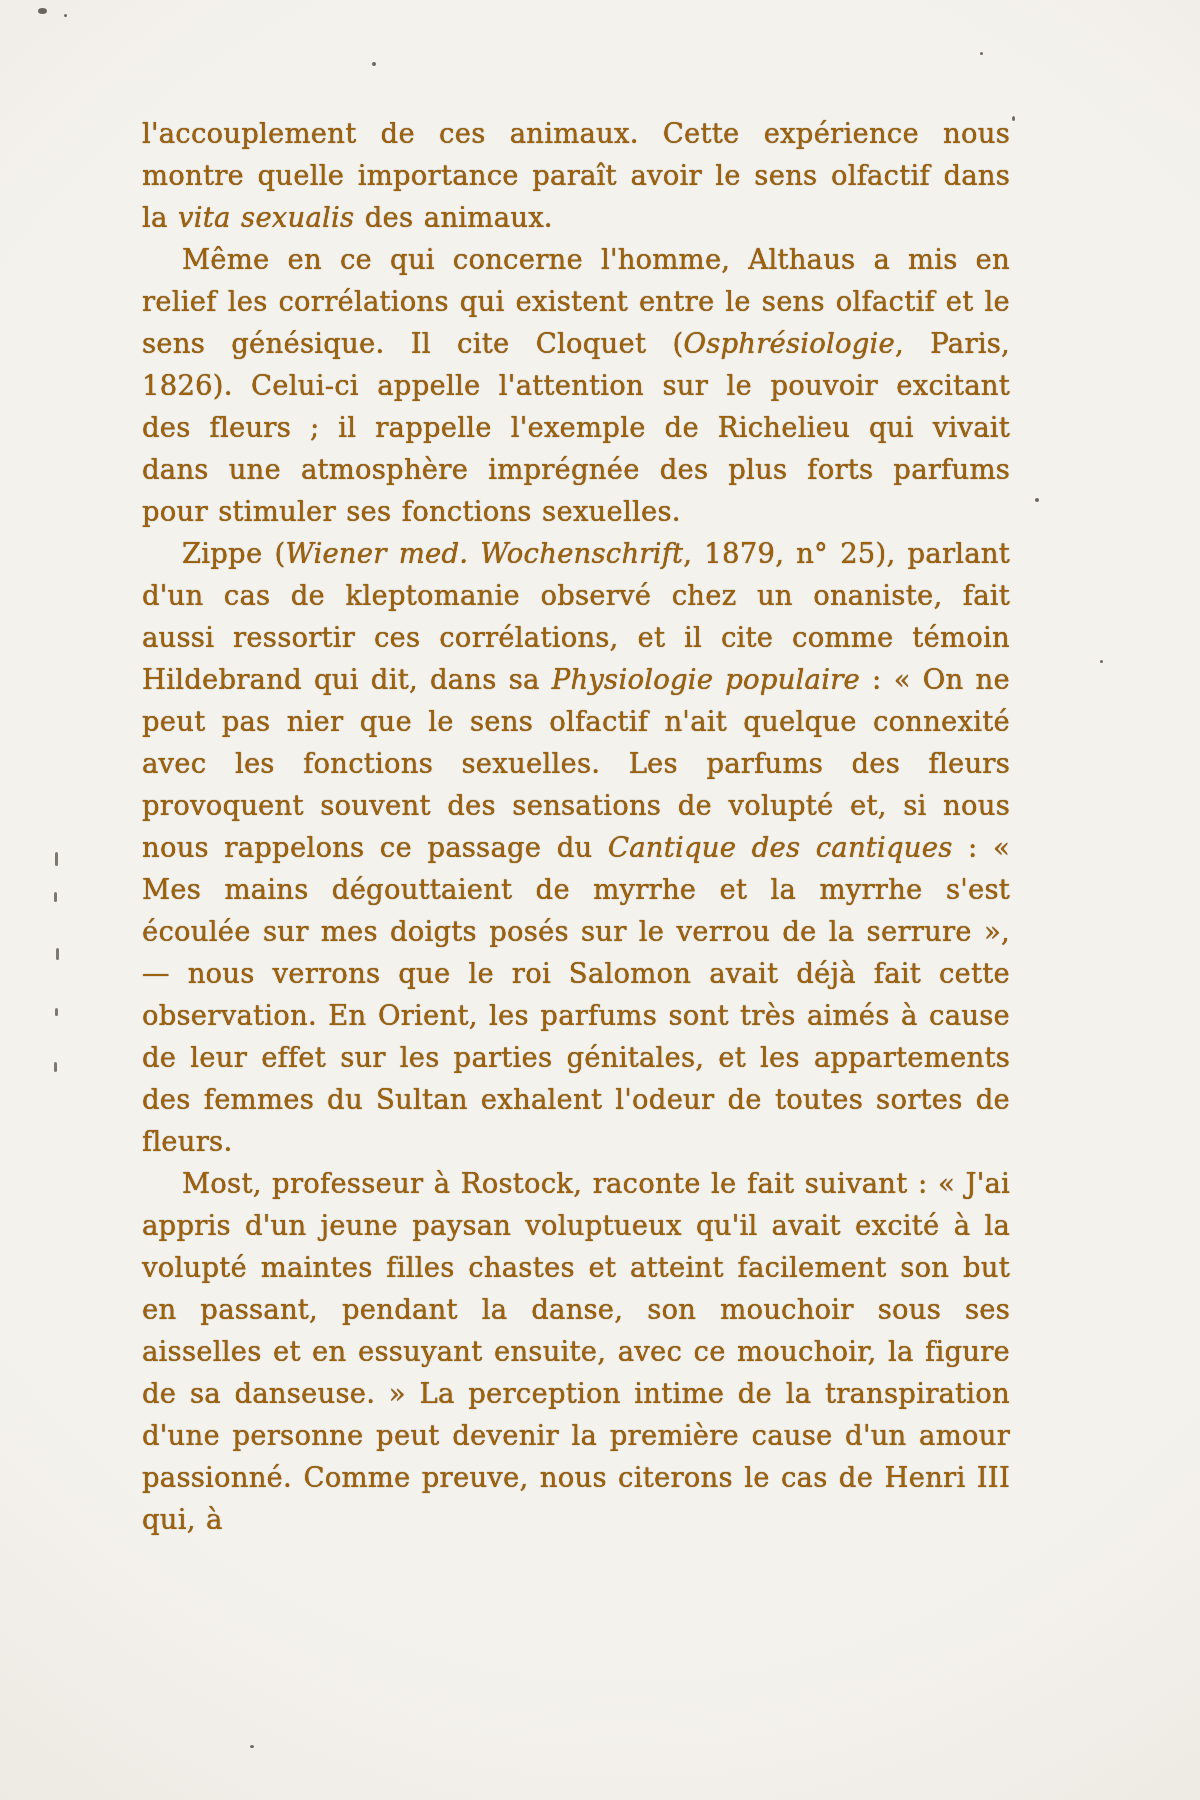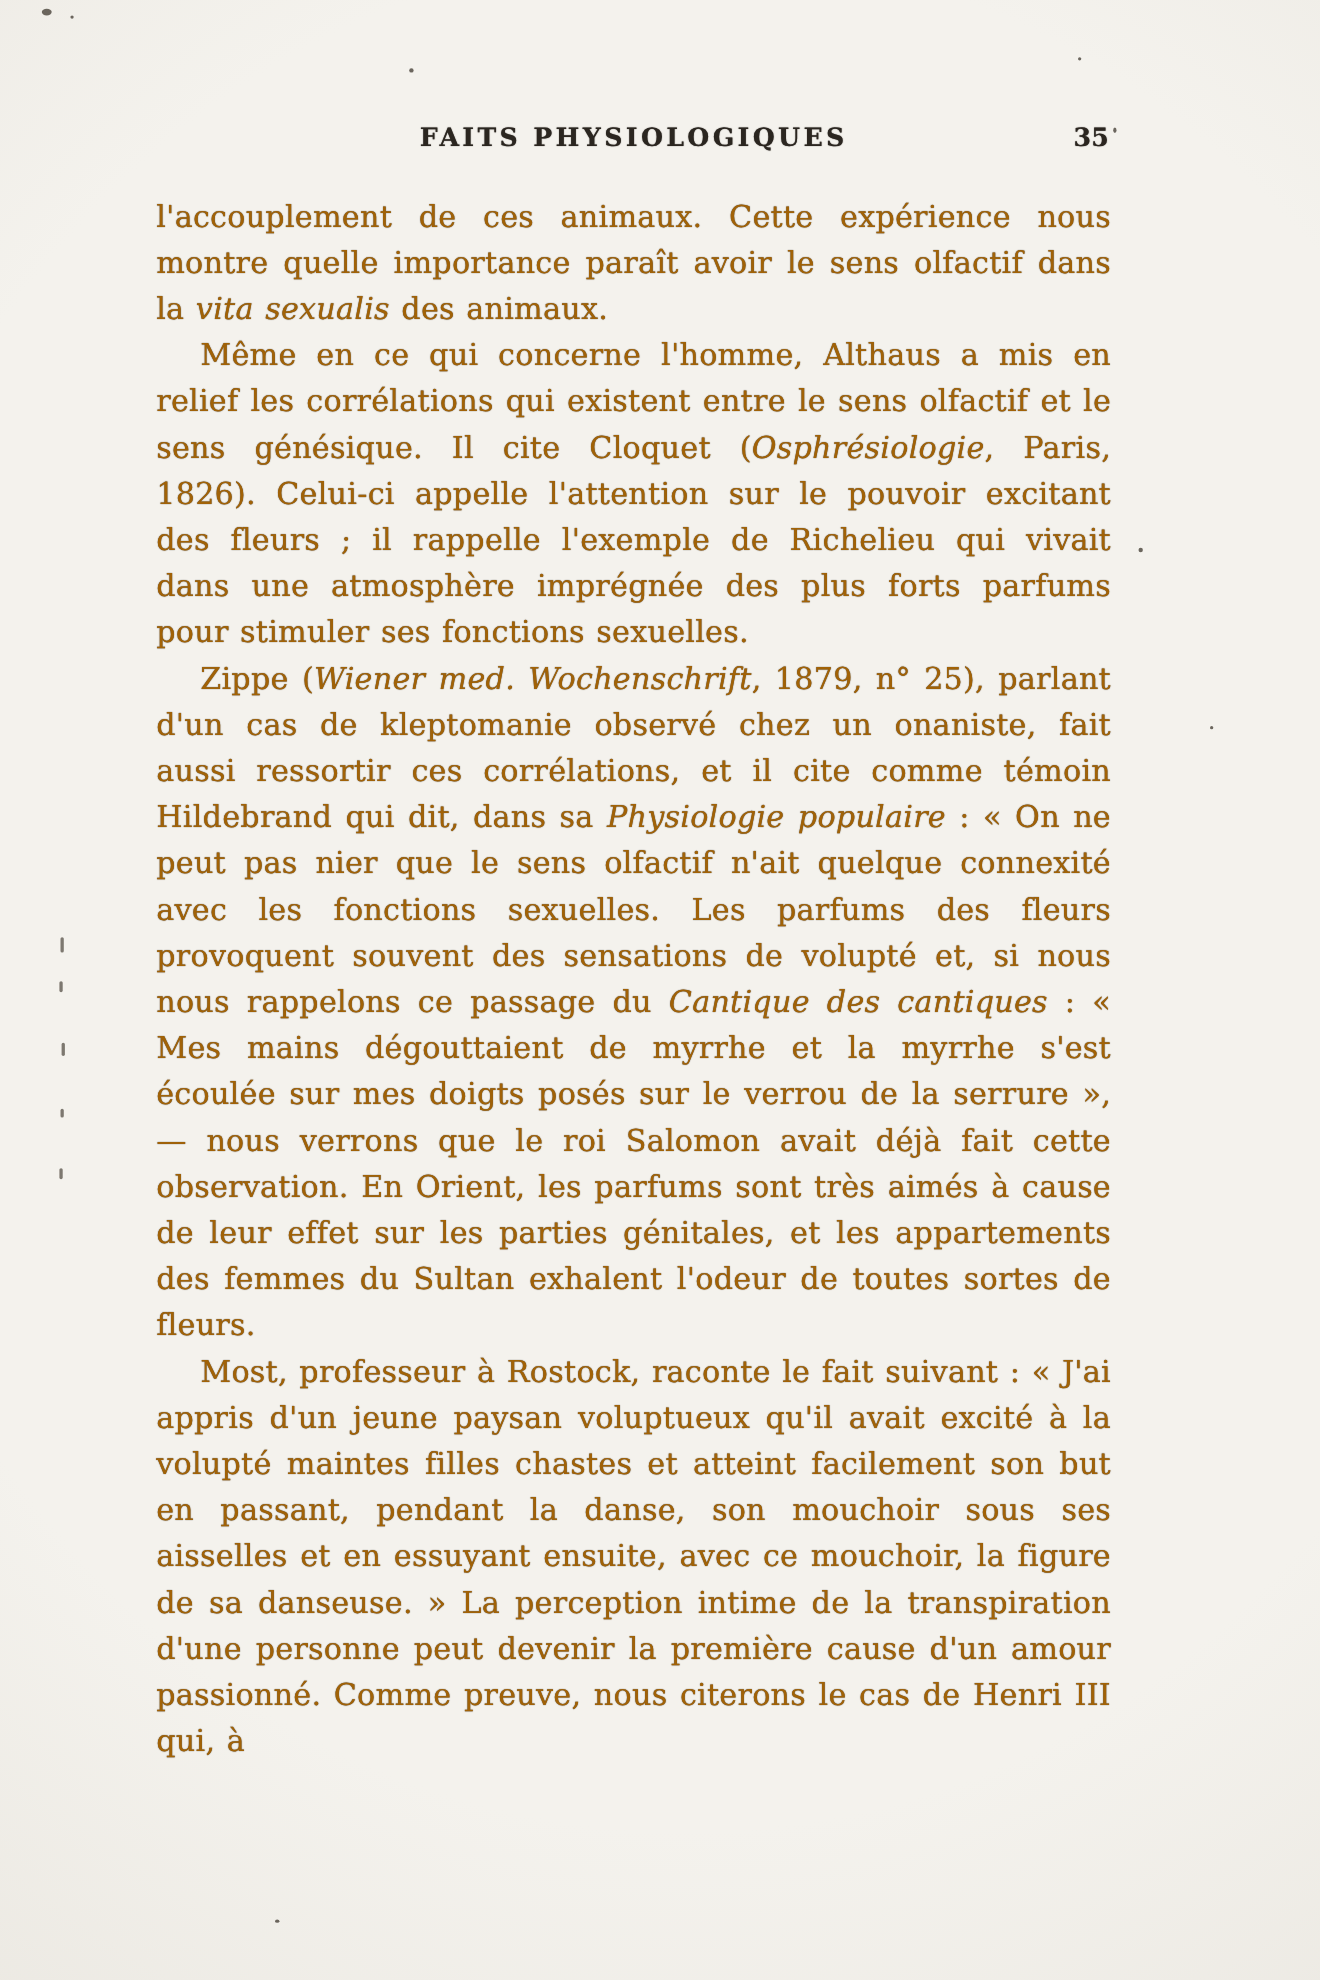--- a/index.html
+++ b/index.html
@@ -86,24 +86,20 @@
 <div class="speck" style="left:1100px; top:660px; width:3px; height:3px;"></div>
 <div class="speck" style="left:980px; top:52px; width:3px; height:3px;"></div>
 <div class="speck" style="left:250px; top:1745px; width:4px; height:3px;"></div>
 <div class="margin-dash" style="left:55px; top:852px; height:14px;"></div>
 <div class="margin-dash" style="left:54px; top:892px; height:10px;"></div>
 <div class="margin-dash" style="left:56px; top:948px; height:12px;"></div>
 <div class="margin-dash" style="left:55px; top:1008px; height:8px;"></div>
 <div class="margin-dash" style="left:54px; top:1062px; height:10px;"></div>
 
 <div class="text-block">
-  <div class="page-header">
-    <div class="running-title">FAITS PHYSIOLOGIQUES</div>
-    <div class="page-number">35</div>
-  </div>
 
   <div class="page-body">
 
   <p class=""><span>l'accouplement de ces animaux. Cette expérience nous montre quelle importance paraît avoir le sens olfactif dans la </span><span class="italic">vita sexualis</span><span> des animaux.</span></p>
       <p class="indent"><span>Même en ce qui concerne l'homme, Althaus a mis en relief les corrélations qui existent entre le sens olfactif et le sens génésique. Il cite Cloquet (</span><span class="italic">Osphrésiologie</span><span>, Paris, 1826). Celui-ci appelle l'attention sur le pouvoir excitant des fleurs ; il rappelle l'exemple de Richelieu qui vivait dans une atmosphère imprégnée des plus forts parfums pour stimuler ses fonctions sexuelles.</span></p>
       <p class="indent"><span>Zippe (</span><span class="italic">Wiener med. Wochenschrift</span><span>, 1879, n° 25), parlant d'un cas de kleptomanie observé chez un onaniste, fait aussi ressortir ces corrélations, et il cite comme témoin Hildebrand qui dit, dans sa </span><span class="italic">Physiologie populaire</span><span> : « On ne peut pas nier que le sens olfactif n'ait quelque connexité avec les fonctions sexuelles. Les parfums des fleurs provoquent souvent des sensations de volupté et, si nous nous rappelons ce passage du </span><span class="italic">Cantique des cantiques</span><span> : « Mes mains dégouttaient de myrrhe et la myrrhe s'est écoulée sur mes doigts posés sur le verrou de la serrure », — nous verrons que le roi Salomon avait déjà fait cette observation. En Orient, les parfums sont très aimés à cause de leur effet sur les parties génitales, et les appartements des femmes du Sultan exhalent l'odeur de toutes sortes de fleurs.</span></p>
       <p class="indent"><span>Most, professeur à Rostock, raconte le fait suivant : « J'ai appris d'un jeune paysan voluptueux qu'il avait excité à la volupté maintes filles chastes et atteint facilement son but en passant, pendant la danse, son mouchoir sous ses aisselles et en essuyant ensuite, avec ce mouchoir, la figure de sa danseuse. » La perception intime de la transpiration d'une personne peut devenir la première cause d'un amour passionné. Comme preuve, nous citerons le cas de Henri III qui, à</span></p>
     </div>
 </div>
 

